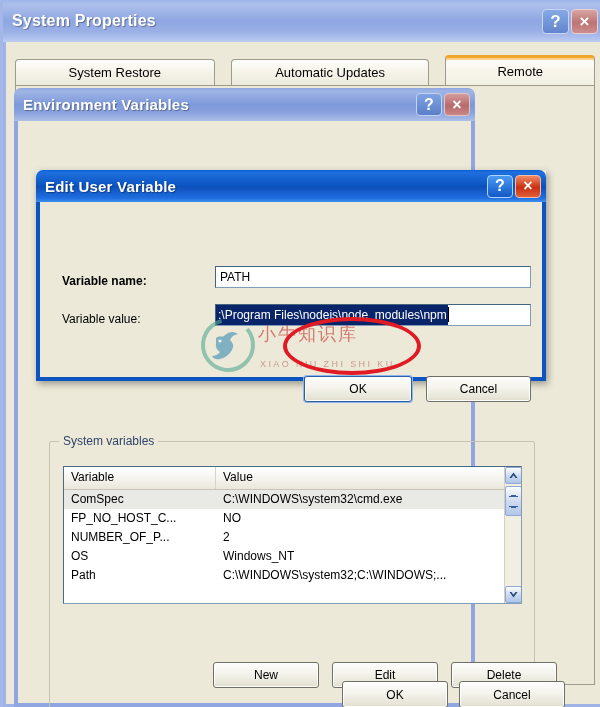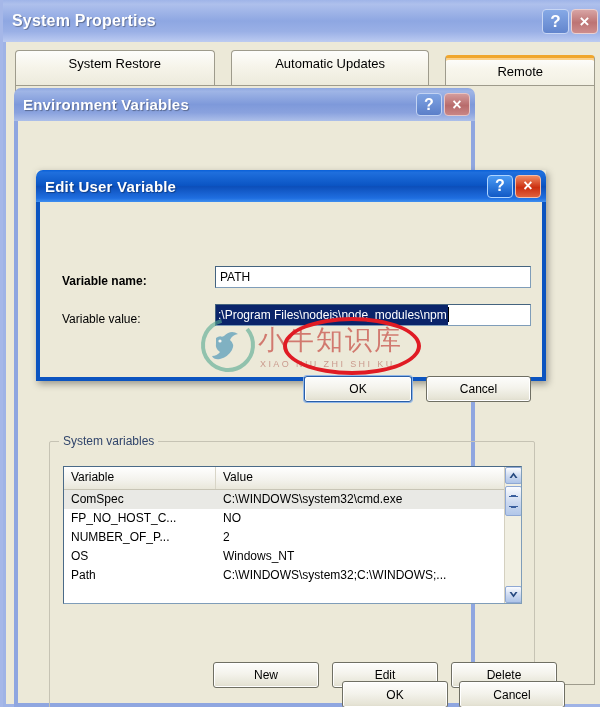--- a/index.html
+++ b/index.html
@@ -120,21 +120,21 @@
   #tabstrip {
     position: absolute;
     left: 9px; top: 13px;
     width: 580px;
     height: 31px;
     display: flex;
     align-items: flex-end;
   }
   .tab {
     box-sizing: border-box;
-    height: 36px;
+    height: 27px;
     line-height: 25px;
     text-align: center;
     font-size: 13px;
     color: #000;
     background: linear-gradient(to bottom, #fdfdfb 0%, #f6f4ea 45%, #eceadb 100%);
     border: 1px solid #9e9b8c;
     border-bottom: none;
     border-top-left-radius: 4px;
     border-top-right-radius: 4px;
     margin-right: 16px;
@@ -402,21 +402,21 @@
     position: absolute;
     left: 200px; top: 316px;
     width: 220px; height: 66px;
     z-index: 55;
     pointer-events: none;
     opacity: 0.62;
   }
   #wm-cn {
     position: absolute;
     left: 58px; top: 6px;
-    font-size: 27px;
+    font-size: 18px;
     letter-spacing: 2px;
     color: #c2362f;
     font-family: "DejaVu Sans", sans-serif;
     white-space: nowrap;
   }
   #wm-en {
     position: absolute;
     left: 60px; top: 43px;
     font-size: 9px;
     letter-spacing: 2.4px;

